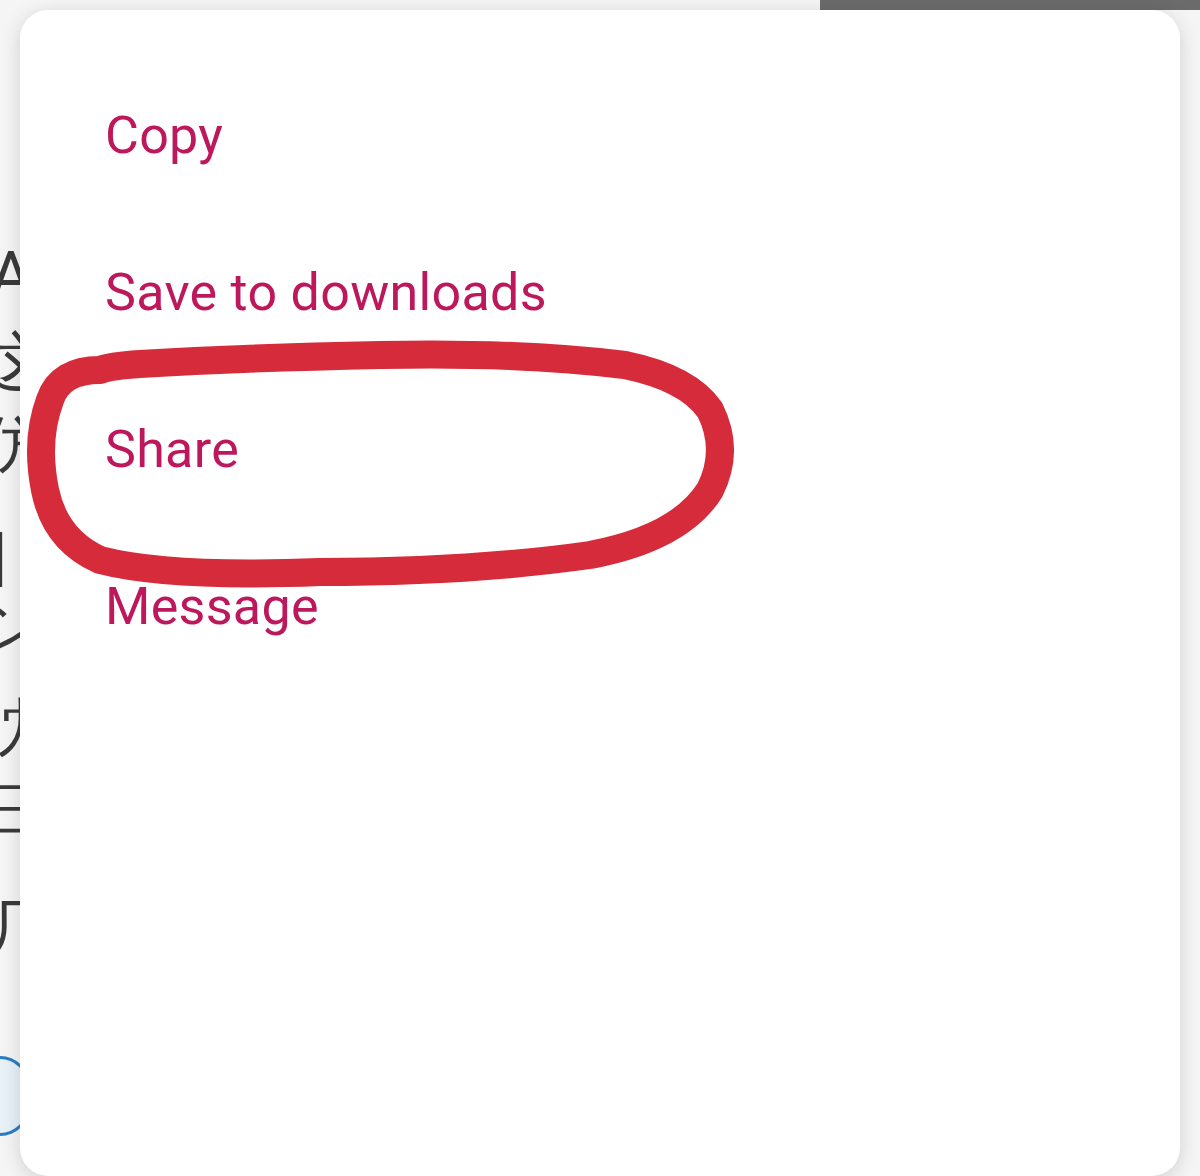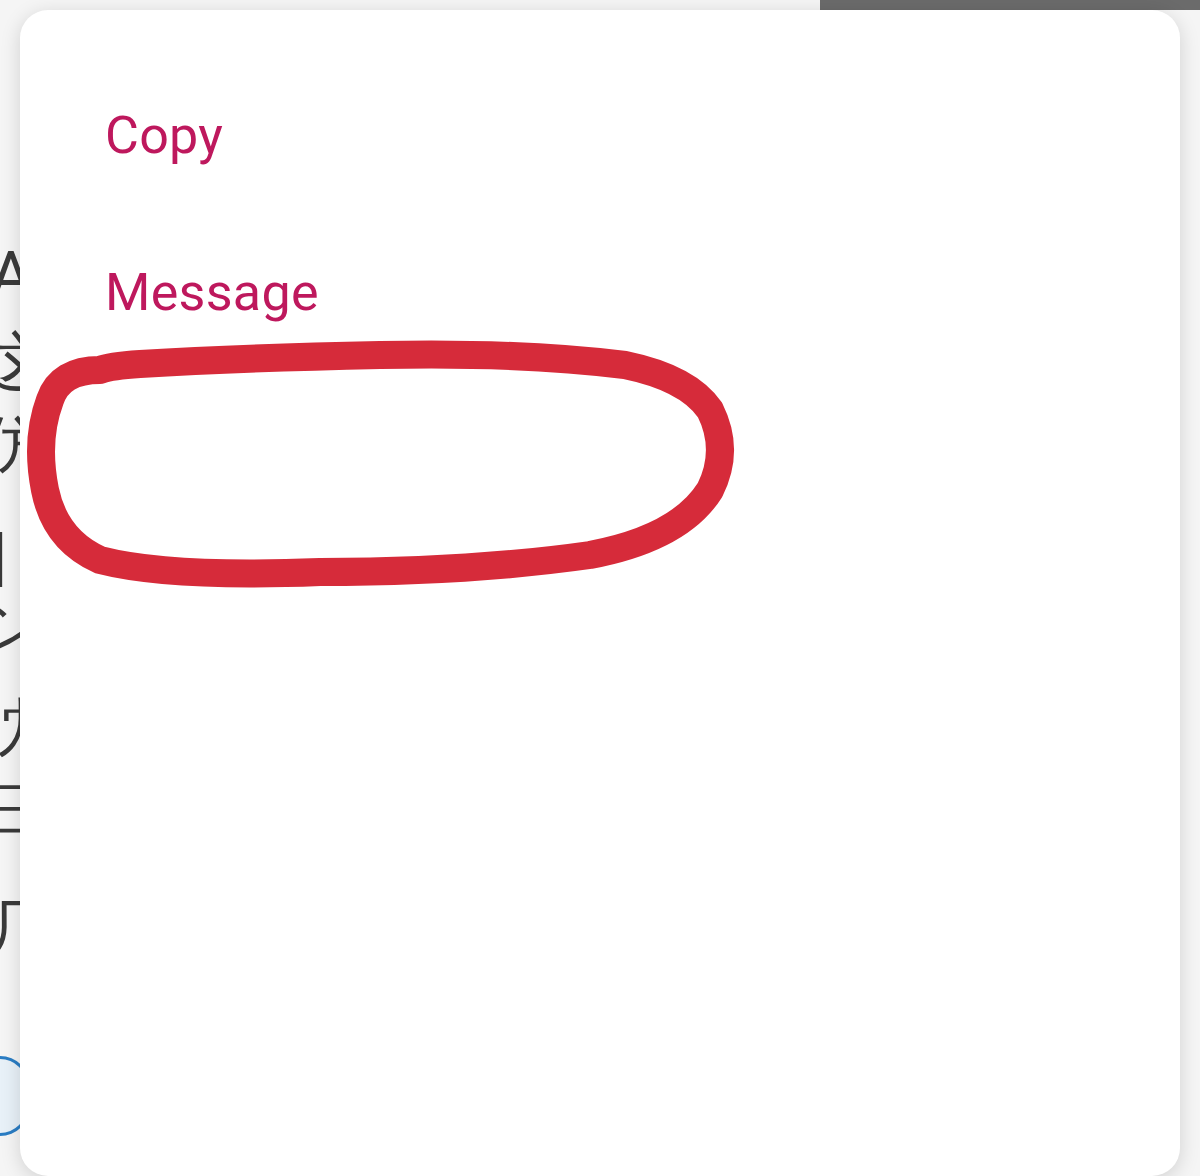--- a/index.html
+++ b/index.html
@@ -115,20 +115,26 @@
   <span class="bg-text" style="top:880px; left:-18px;">几</span>
   <div class="bg-bottom-blue"></div>
 </div>
 
 <div class="dialog">
   <div class="menu-items">
     <div class="menu-item">
       <span>Copy</span>
     </div>
     <div class="menu-item">
+      <span>Save to downloads</span>
+    </div>
+    <div class="menu-item">
+      <span>Share</span>
+    </div>
+    <div class="menu-item">
       <span>Message</span>
     </div>
   </div>
 </div>
 
 <svg class="annotation-circle" style="top:340px; left:20px; width:720px; height:260px;" viewBox="0 0 720 260">
   <path d="M 80 30 
            Q 40 30, 30 60
            Q 15 100, 25 150
            Q 35 200, 80 220

